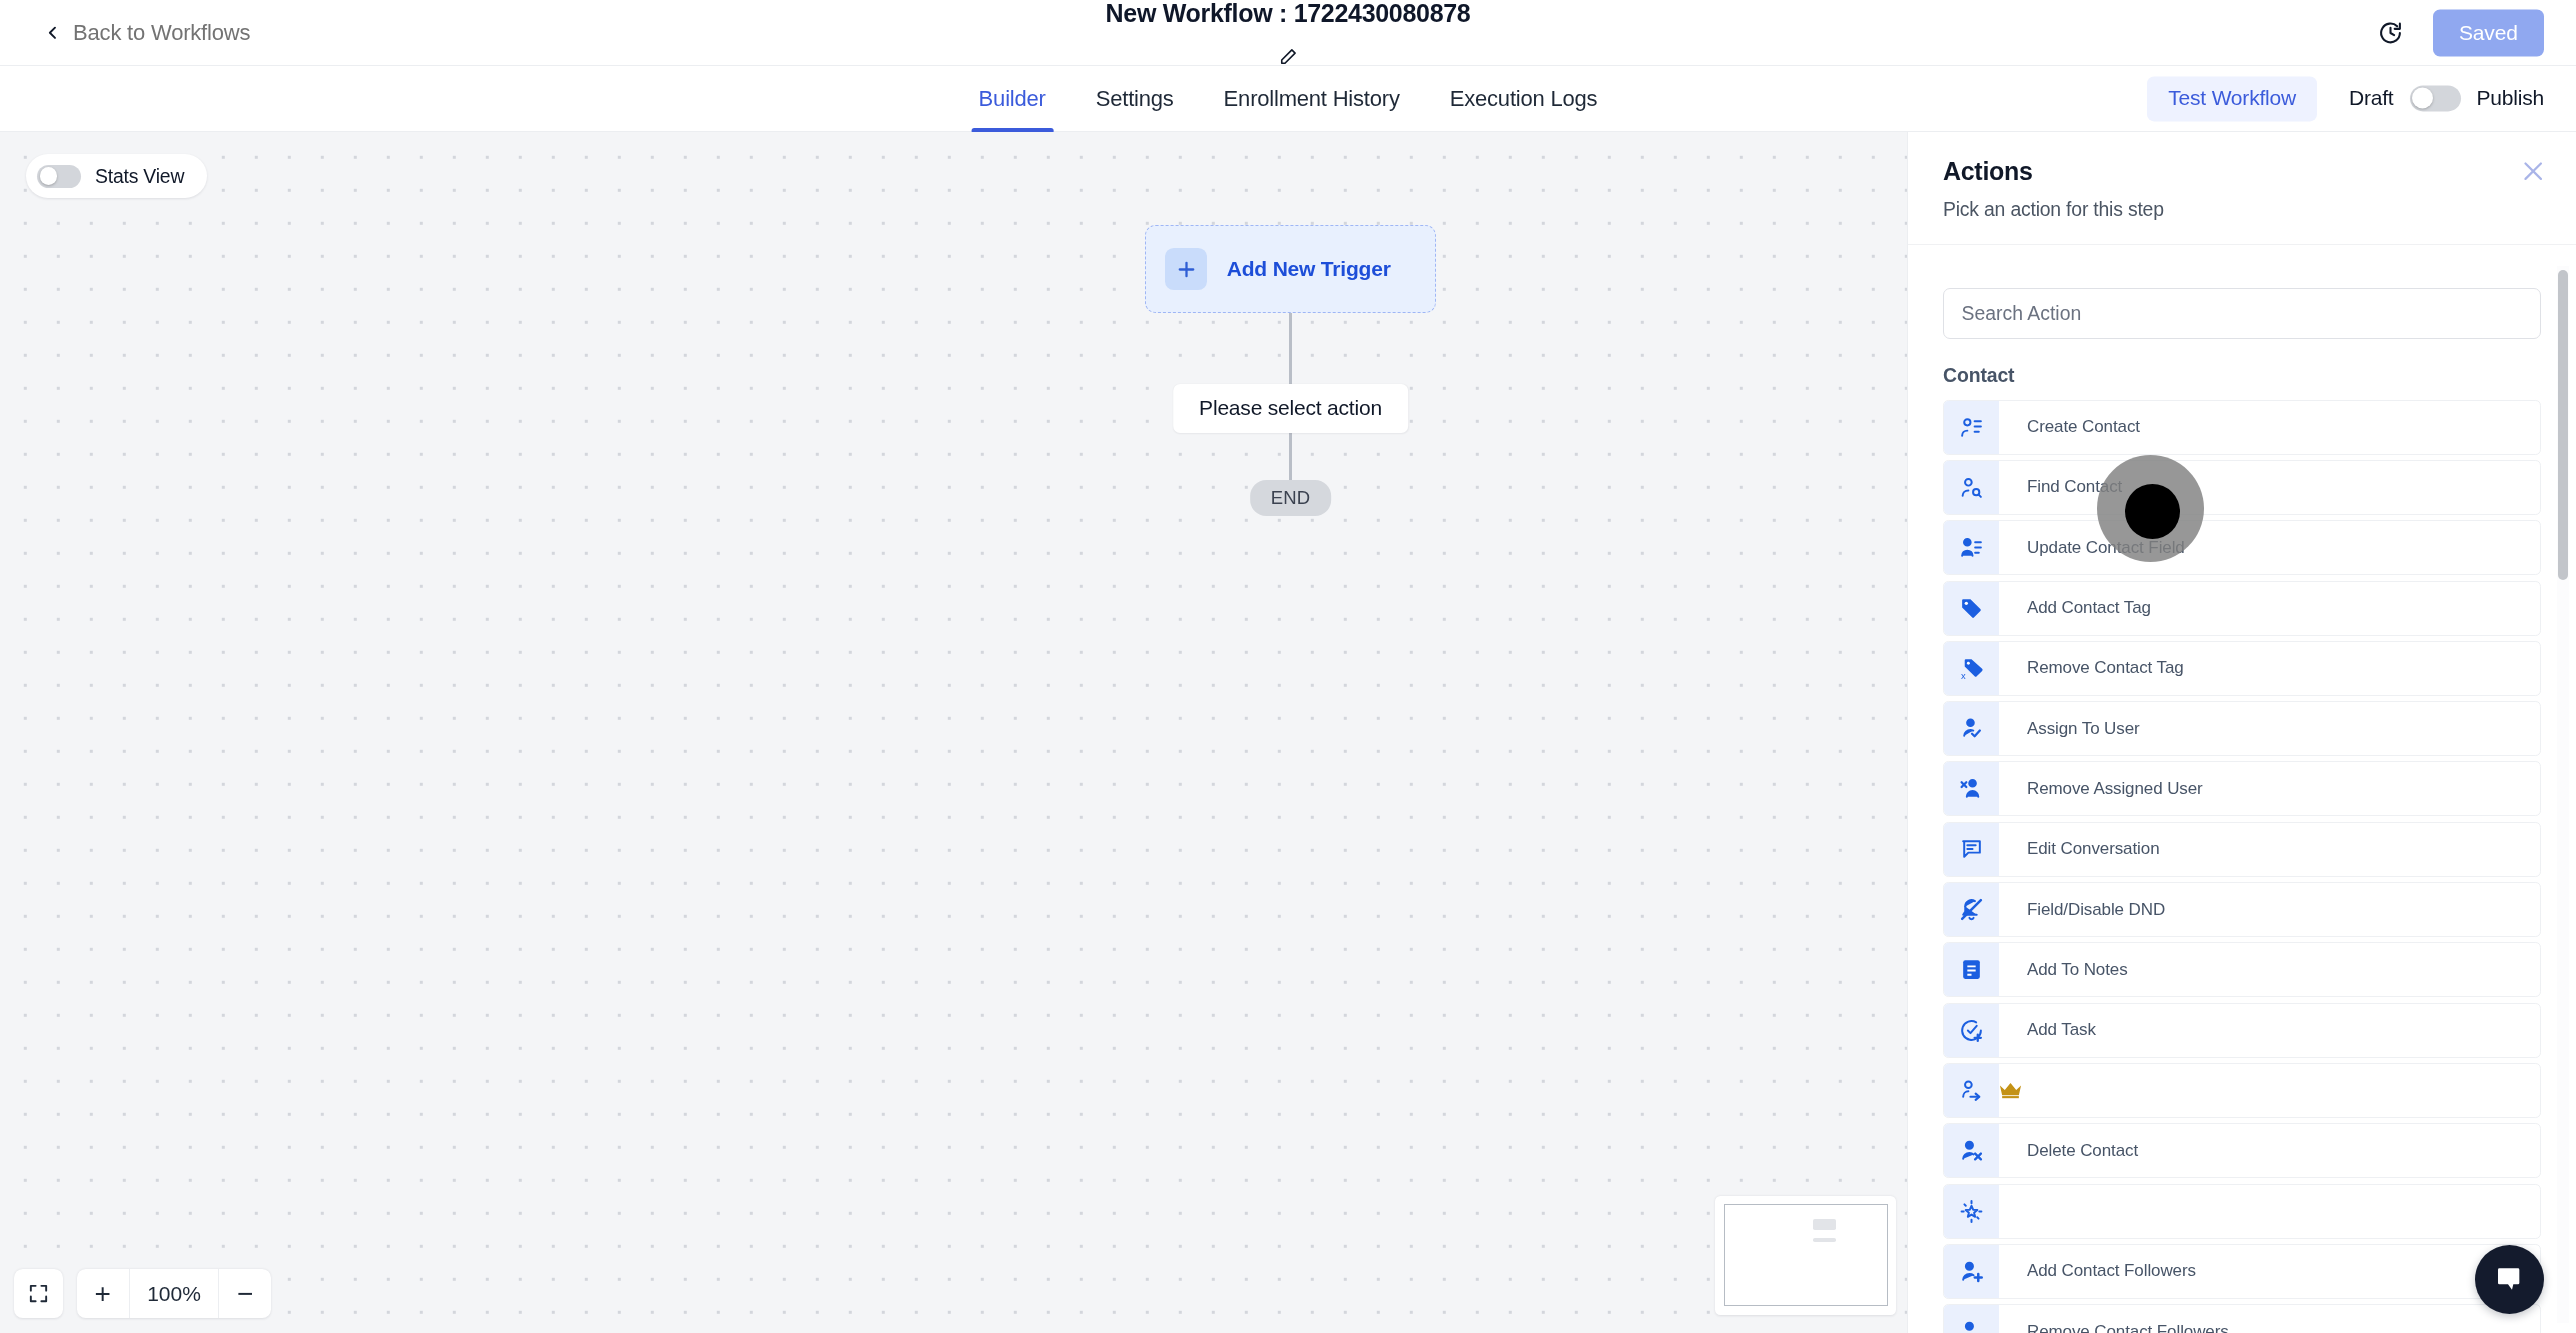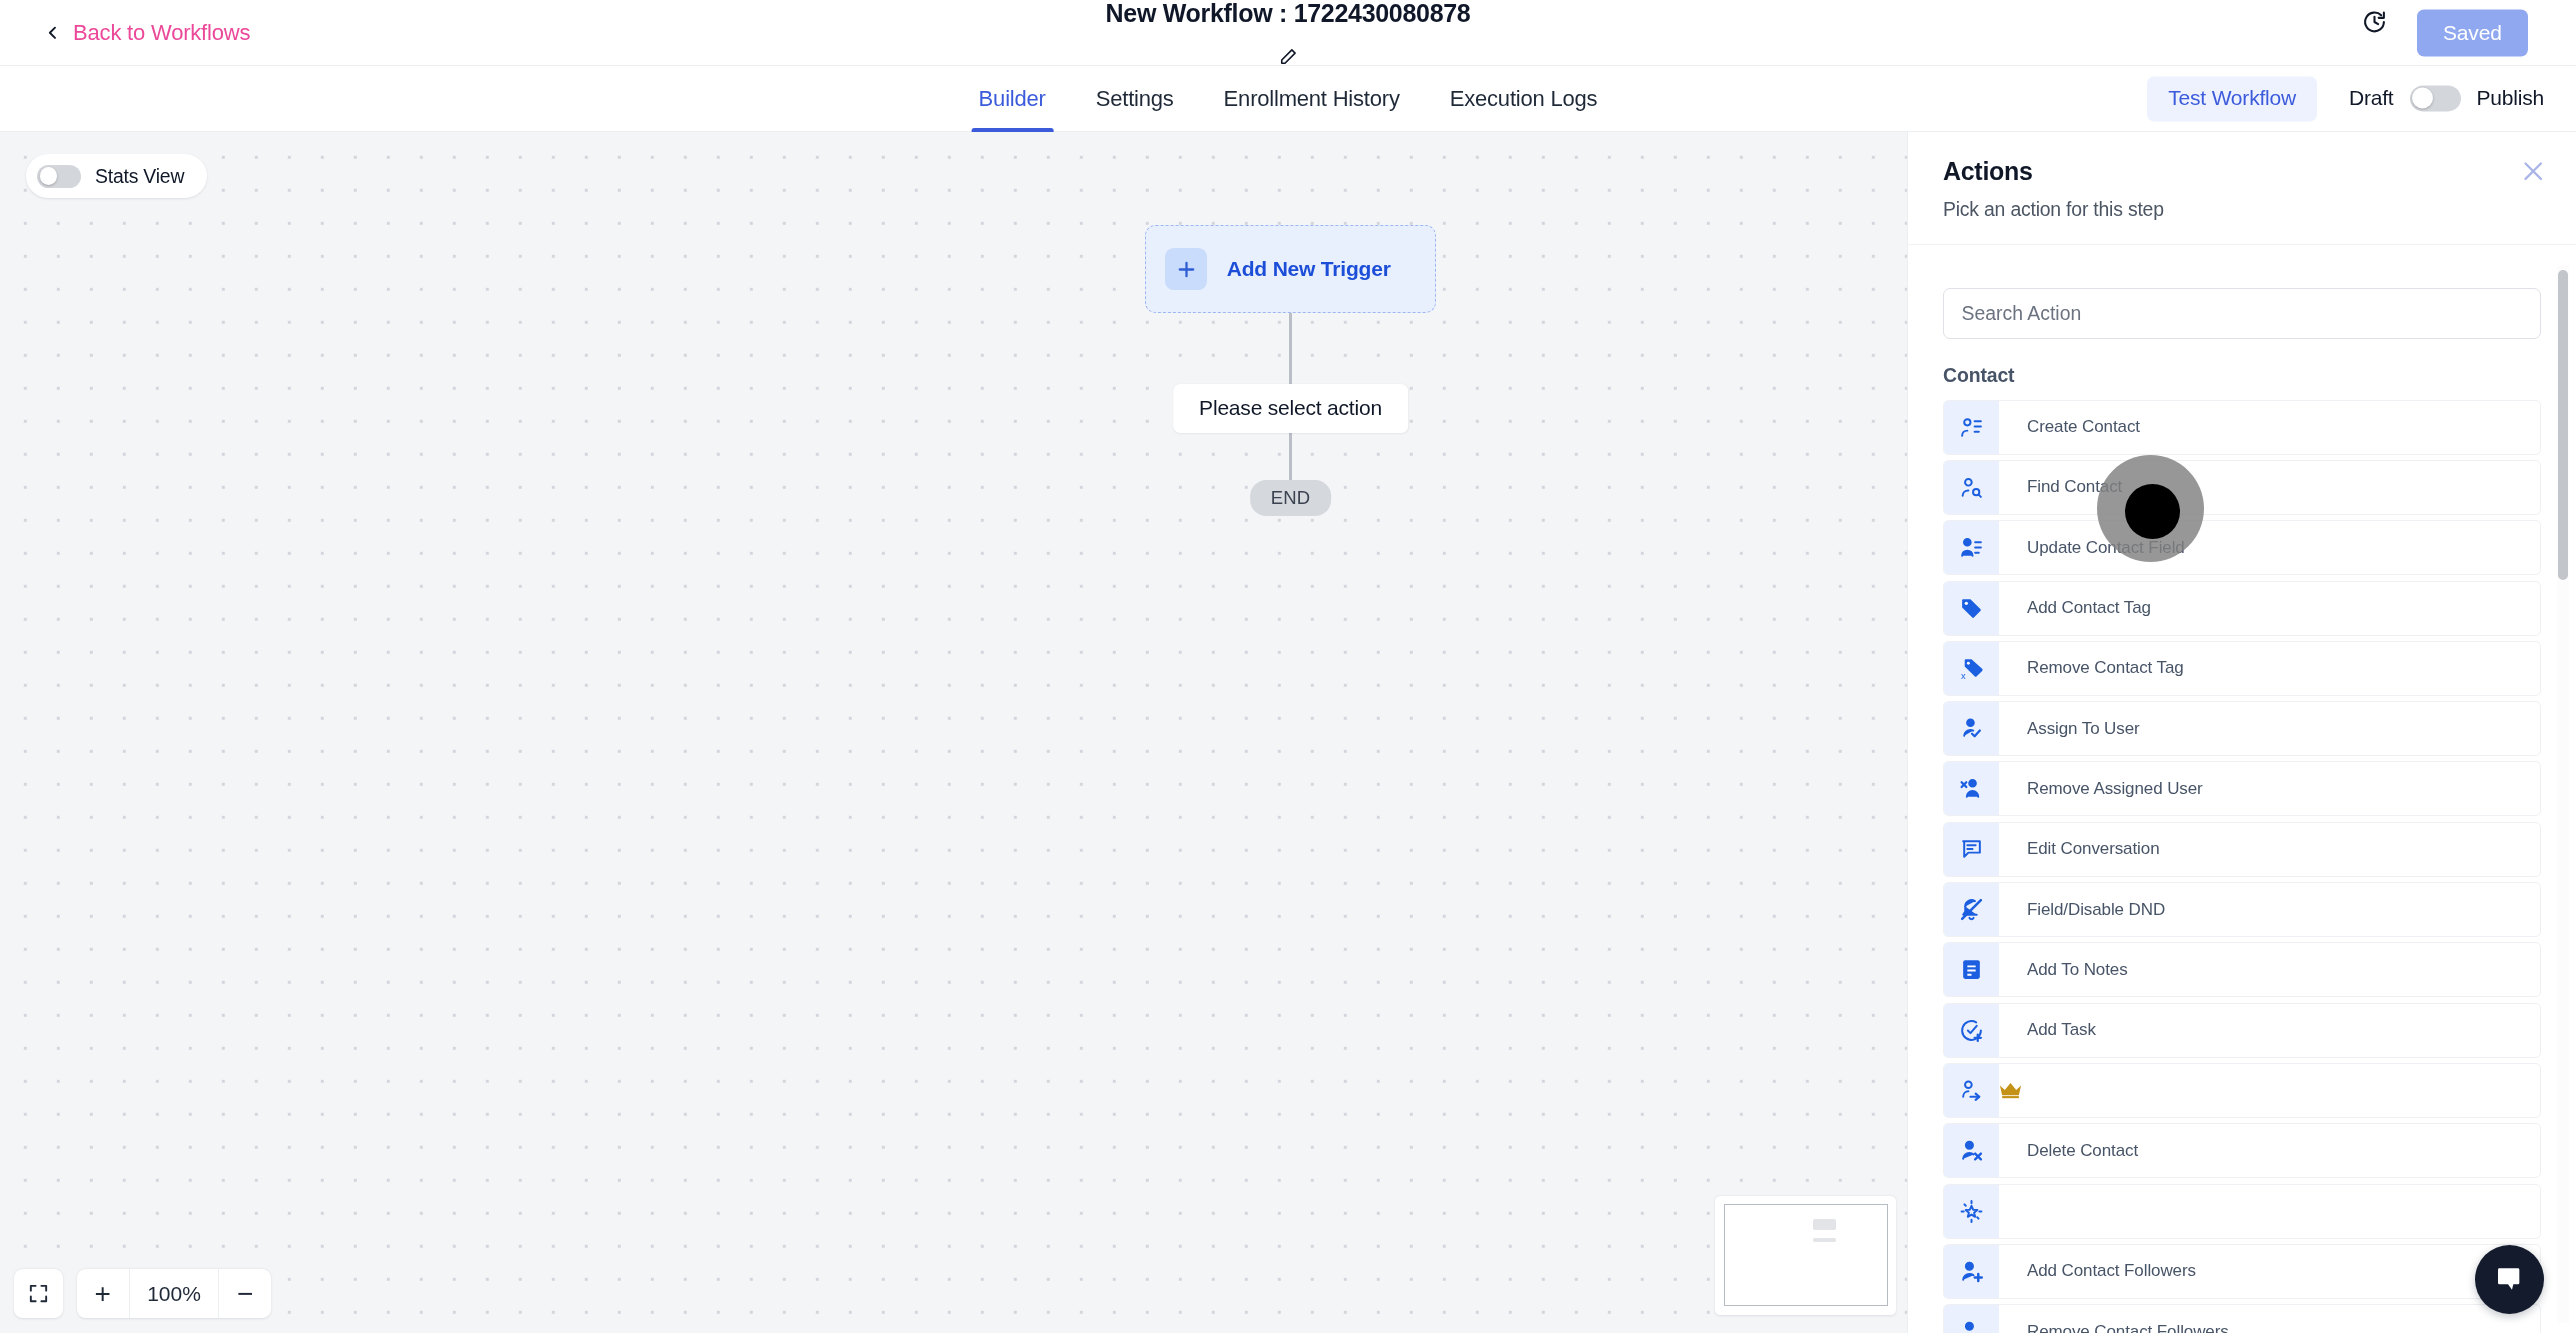--- a/index.html
+++ b/index.html
@@ -16,32 +16,32 @@
     background: #fff; border-bottom: 0.9px solid #eceef1;
     display: flex; align-items: center;
   }
   .back-link {
     display: flex; align-items: center; gap: 11.5px;
     margin-left: 44px; cursor: pointer;
   }
   .back-chev {
     width: 17.6px; height: 17.6px; display: block;
   }
-  .back-text { font-size: 22px; color: #ec4899; font-weight: 400; letter-spacing: -0.2px; }
+  .back-text { font-size: 22px; color: #737373; font-weight: 400; letter-spacing: -0.2px; }
 
   .title-wrap {
     position: absolute; left: 50%; top: 50%; transform: translate(-50%, -50%);
     display: flex; align-items: center; gap: 19.4px; white-space: nowrap; flex-direction: column;
   }
   .title-text { font-size: 25px; font-weight: 700; color: #0f1729; letter-spacing: -0.3px; }
   .pencil-icon { width: 19.4px; height: 19.4px; cursor: pointer; }
 
   .topbar-right {
-    position: absolute; right: 48px; top: 50%; transform: translateY(-50%);
-    display: flex; align-items: flex-start; gap: 30px;
+    position: absolute; right: 32px; top: 50%; transform: translateY(-50%);
+    display: flex; align-items: center; gap: 30px;
   }
   .history-icon { width: 25px; height: 25px; cursor: pointer; }
   .saved-btn {
     background: #90a8f0; color: #fff; border: none; border-radius: 7px;
     font-size: 21px; font-family: inherit; font-weight: 500;
     padding: 11.5px 26.4px; cursor: pointer; letter-spacing: -0.2px;
   }
 
   
   .tabbar {

